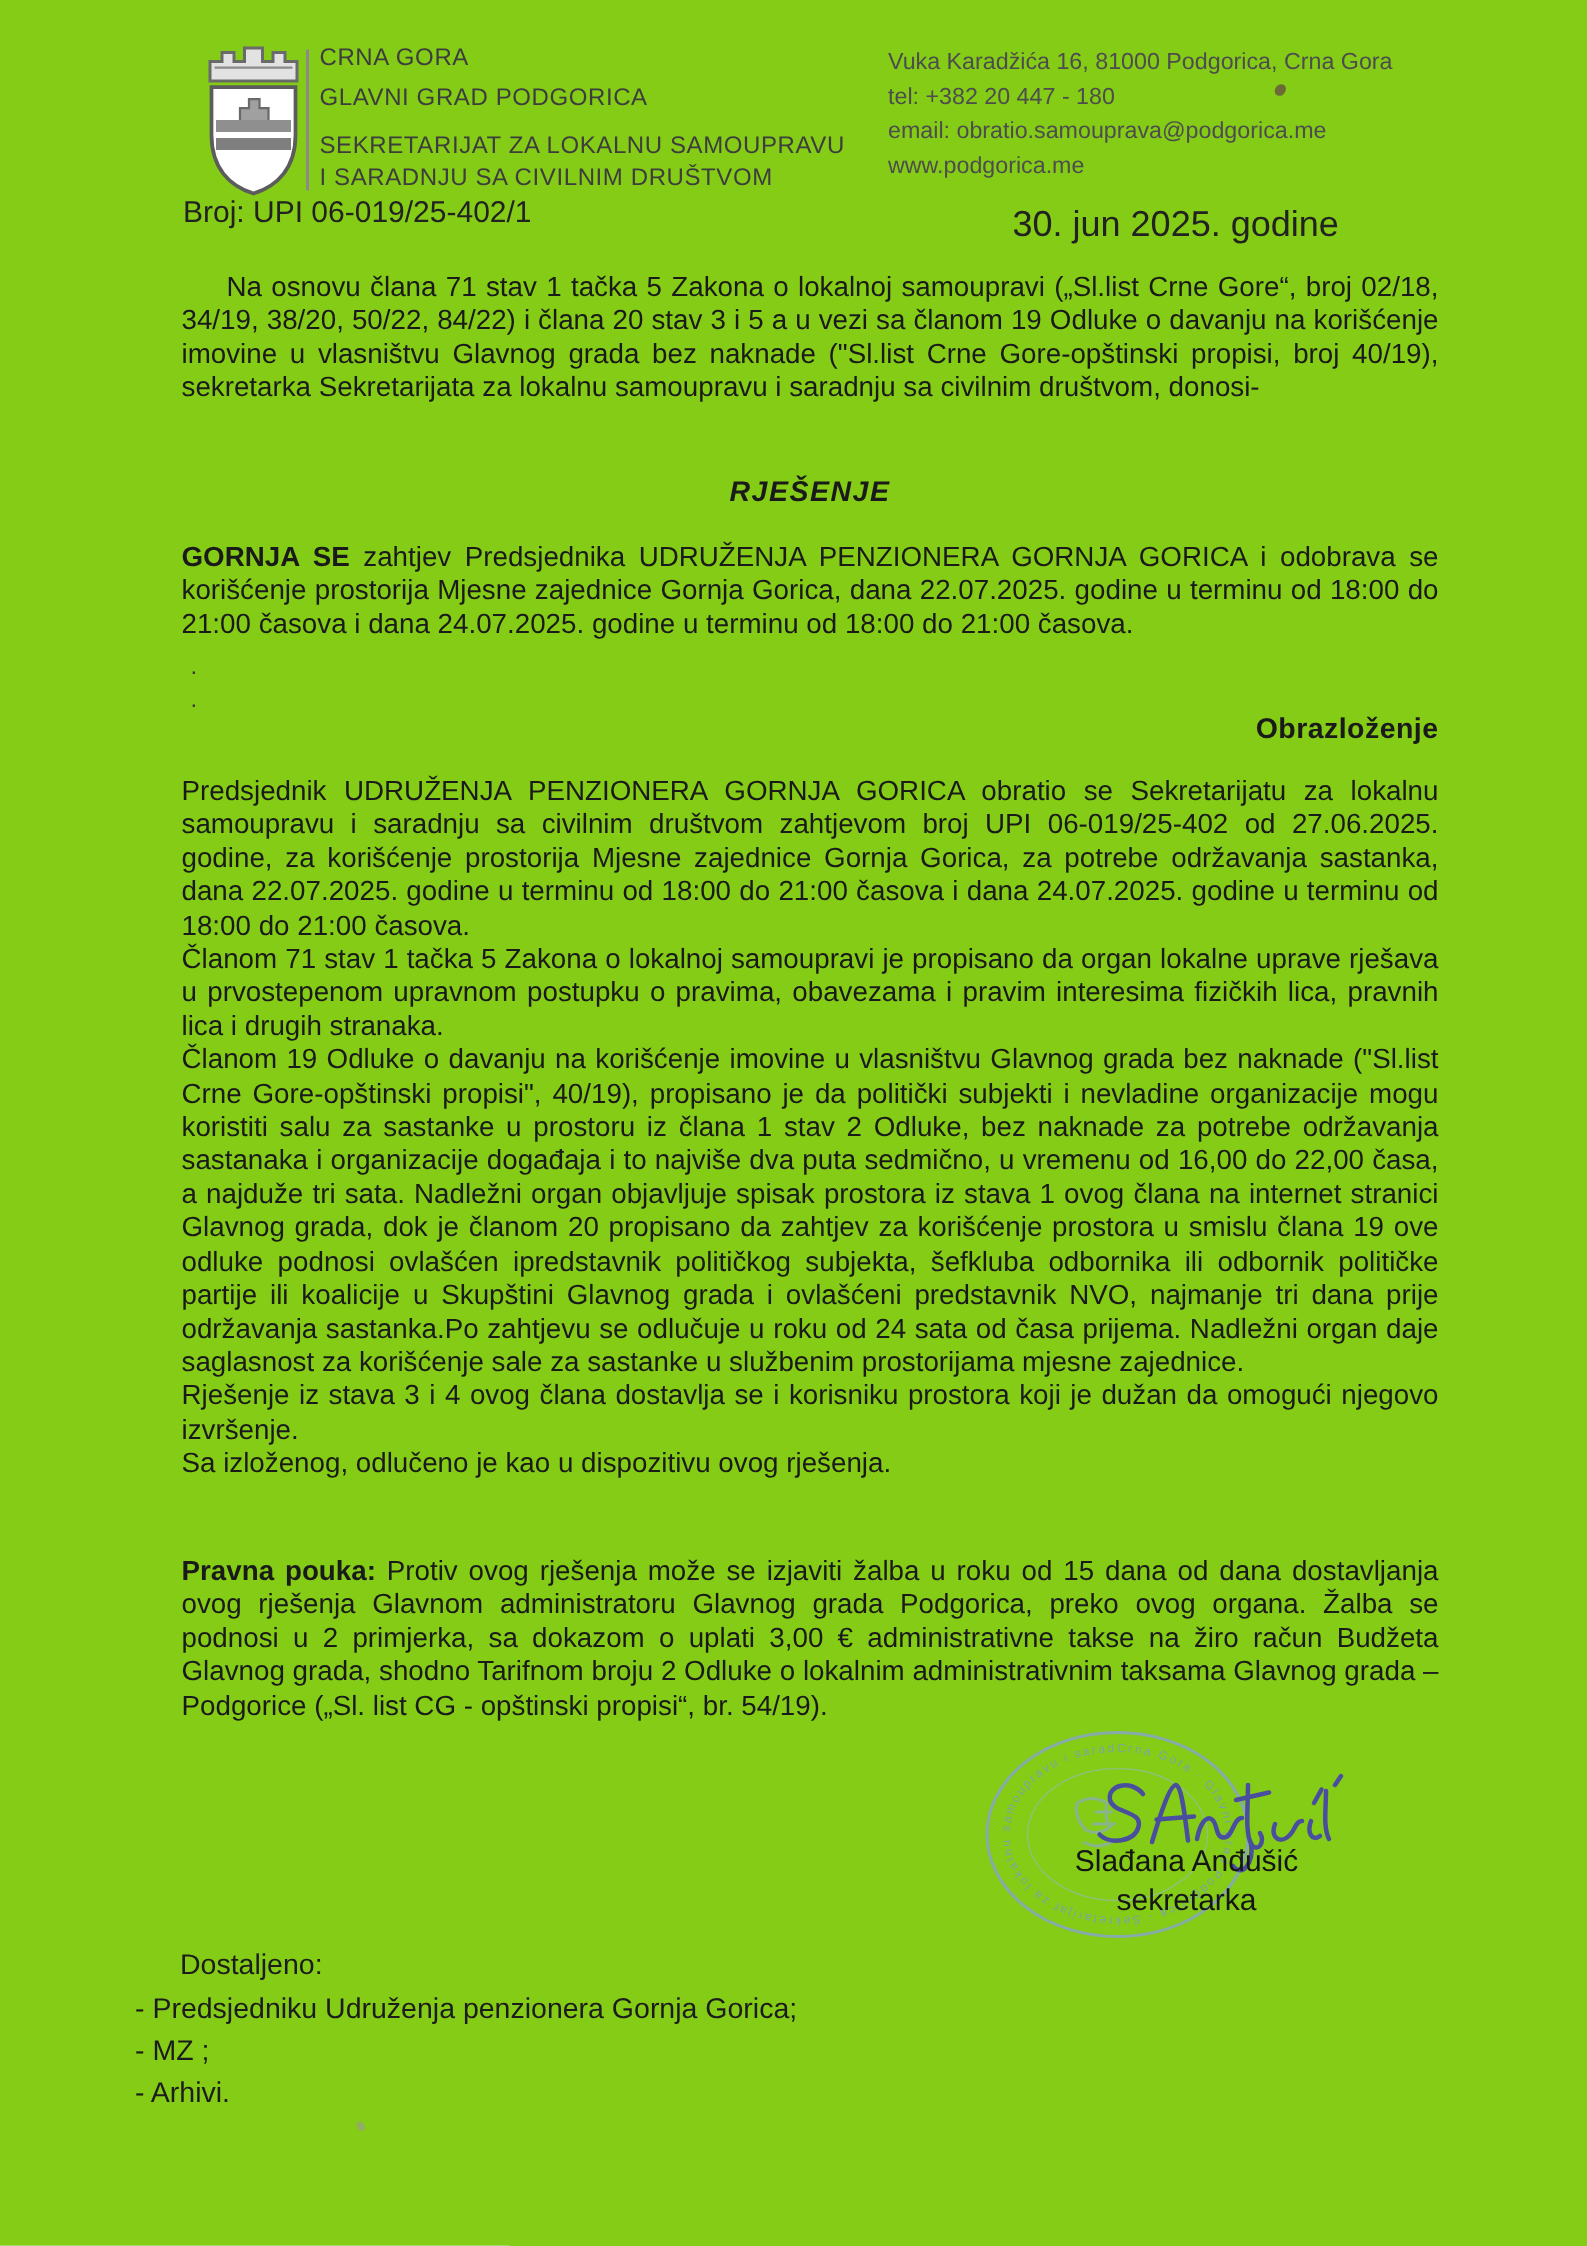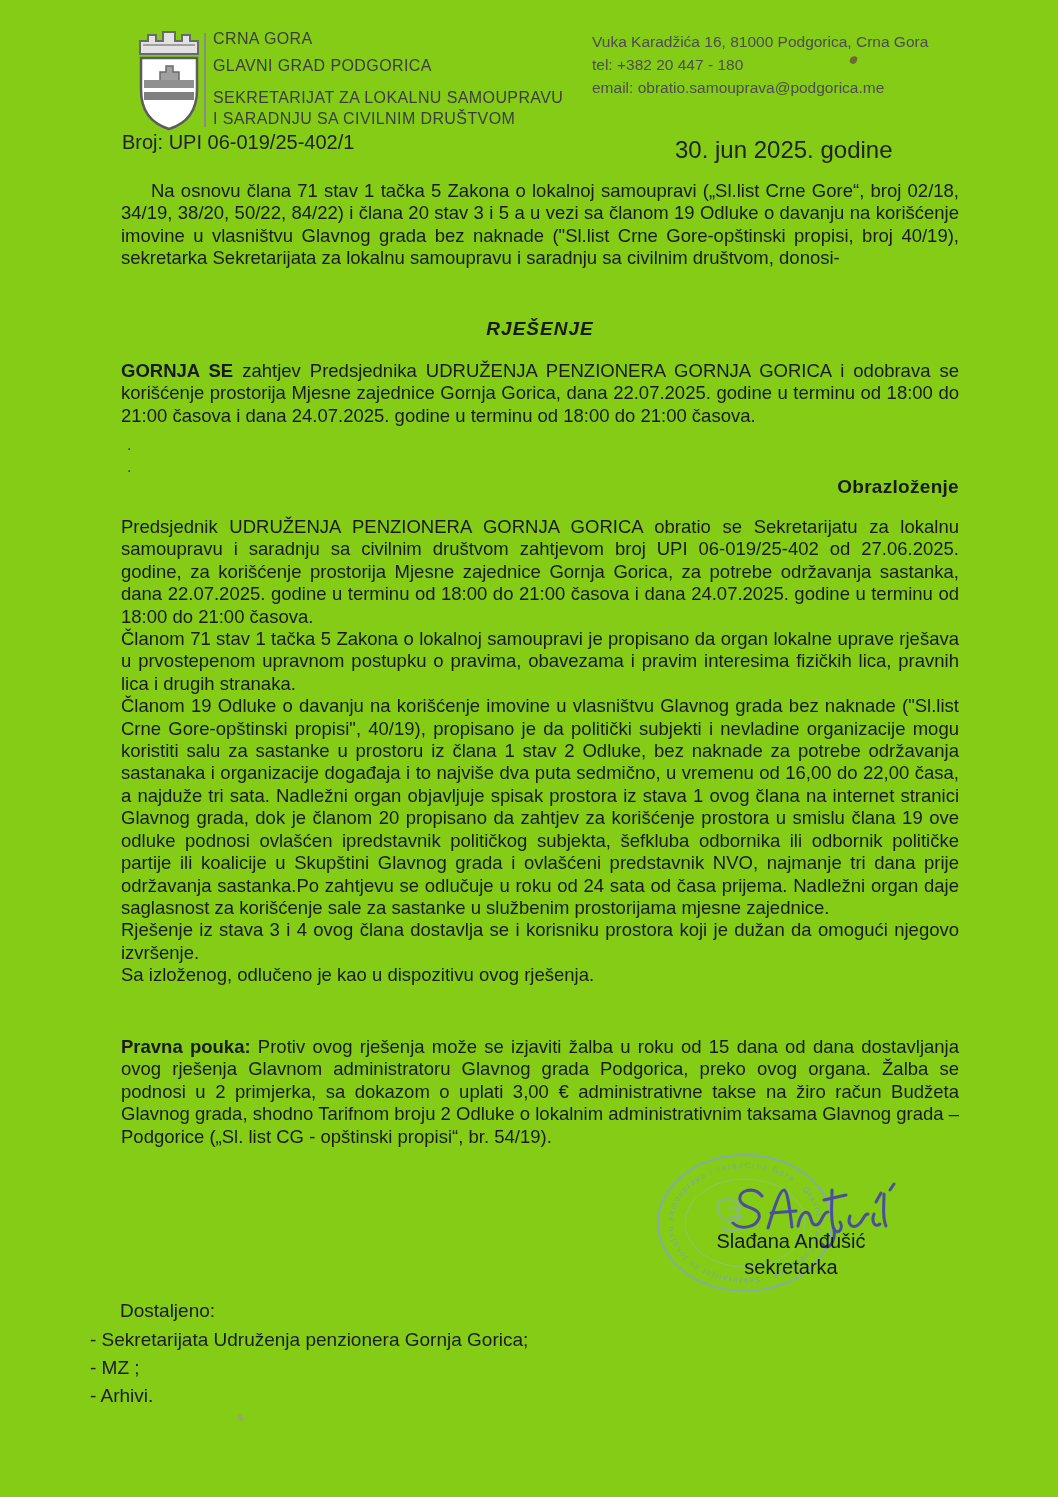--- a/index.html
+++ b/index.html
@@ -67,20 +67,21 @@
     <div class="org-l1">CRNA GORA</div>
     <div class="org-l2">GLAVNI GRAD PODGORICA</div>
     <div class="org-l3">SEKRETARIJAT ZA LOKALNU SAMOUPRAVU</div>
     <div class="org-l4">I SARADNJU SA CIVILNIM DRUŠTVOM</div>
   </div>
 
   <div class="contact">
     <div>Vuka Karadžića 16, 81000 Podgorica, Crna Gora</div>
     <div>tel: +382 20 447 - 180</div>
     <div>email: obratio.samouprava@podgorica.me</div>
+    <div>www.podgorica.me</div>
   </div>
   <div class="ink-speck"></div>
 
   <div class="doc-number">Broj: UPI 06-019/25-402/1</div>
   <div class="doc-date">30. jun 2025. godine</div>
 
   <div class="blk intro">
     <p>Na osnovu člana 71 stav 1 tačka 5 Zakona o lokalnoj samoupravi („Sl.list Crne Gore“, broj 02/18, 34/19, 38/20, 50/22, 84/22) i člana  20 stav 3 i 5 a u vezi sa članom 19  Odluke o davanju na korišćenje imovine u vlasništvu Glavnog grada bez naknade ("Sl.list Crne Gore-opštinski propisi, broj 40/19), sekretarka Sekretarijata za lokalnu samoupravu i saradnju sa civilnim društvom, donosi-</p>
   </div>
 
@@ -131,18 +132,18 @@
       <path d="M158,18 C158,30 156,42 160,50"></path>
       <path d="M150,26 L155,17"></path>
       <path d="M164,14 L168,8"></path>
     </g>
   </svg>
 
   <div class="sig-name">Slađana Anđušić</div>
   <div class="sig-title">sekretarka</div>
 
   <div class="dist-label">Dostaljeno:</div>
-  <div class="dist-item di0">- Sekretarijata Udruženja penzionera Gornja Gorica;</div>
+  <div class="dist-item di0">- Predsjedniku Udruženja penzionera Gornja Gorica;</div>
   <div class="dist-item di1">- MZ ;</div>
   <div class="dist-item di2">- Arhivi.</div>
   <div class="scan-speck"></div>
 
 </div>
 
 </body></html>

